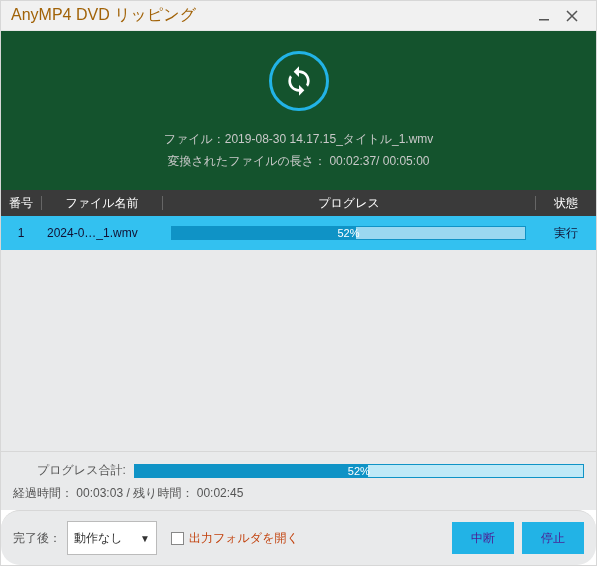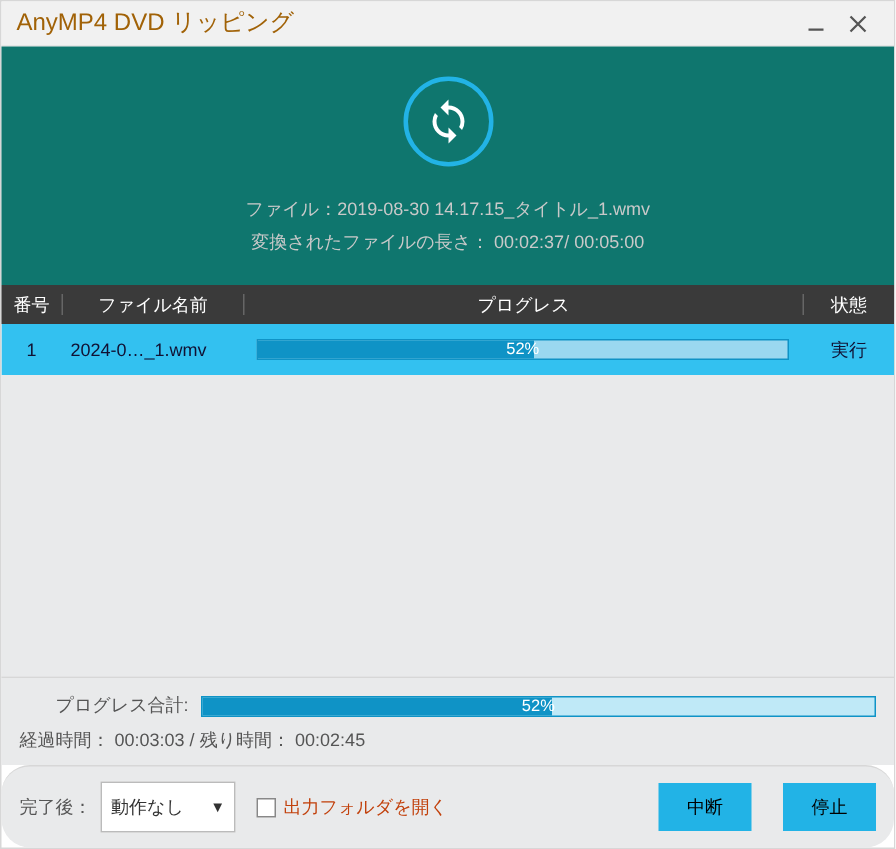--- a/index.html
+++ b/index.html
@@ -5,21 +5,21 @@
   * { margin: 0; padding: 0; box-sizing: border-box; }
   html, body { width: 597px; height: 566px; font-family: "Meiryo", "Yu Gothic", sans-serif; font-size: 12px; color: #333; background: #fff; overflow: hidden; }
 
   .window { width: 597px; height: 566px; display: flex; flex-direction: column; border: 1px solid #d7d7d7; }
 
   .titlebar { height: 30px; background: #f1f1f1; display: flex; align-items: center; padding: 0 10px; border-bottom: 1px solid #e5e5e5; }
   .titlebar .title { flex: 1; color: #a16207; font-size: 16px; }
   .titlebar .winbtn { width: 28px; height: 100%; display: flex; align-items: center; justify-content: center; color: #555; cursor: pointer; }
   .titlebar .winbtn svg { width: 12px; height: 12px; }
 
-  .hero { background: #0f766e; display: flex; flex-direction: column; align-items: center; padding: 20px 0 18px; }
+  .hero { background: #14532d; display: flex; flex-direction: column; align-items: center; padding: 20px 0 18px; }
   .hero-icon { width: 60px; height: 60px; border: 3px solid #22b3e6; border-radius: 50%; display: flex; align-items: center; justify-content: center; margin-bottom: 18px; }
   .hero-icon svg { width: 32px; height: 32px; fill: #fff; }
   .hero-text { color: #c9c9c9; font-size: 12px; line-height: 1.8; text-align: center; }
 
   .table-header { display: flex; background: #3a3a3a; color: #ffffff; font-size: 12px; height: 26px; align-items: center; }
   .col-sep { width: 1px; height: 14px; background: #666; }
   .col-num { width: 40px; text-align: center; }
   .col-name { width: 120px; text-align: center; }
   .col-prog { flex: 1; text-align: center; }
   .col-status { width: 60px; text-align: center; }
@@ -45,21 +45,21 @@
   .sum-bar-label { position: absolute; left: 50%; top: 50%; transform: translate(-50%, -50%); color: #fff; font-size: 11px; }
   .time-row { color: #555; font-size: 12px; }
 
   .footer { background: #e9eaeb; padding: 10px 12px; display: flex; align-items: center; border-top: 1px solid #d7d7d7; border-radius: 19px; }
   .footer-label { color: #555; margin-right: 6px; font-size: 12px; }
   .select { position: relative; width: 90px; height: 22px; background: #fff; border: 1px solid #bbb; display: flex; align-items: center; padding: 16px 6px; font-size: 12px; cursor: pointer; }
   .select .caret { margin-left: auto; font-size: 10px; color: #333; }
   .checkbox-wrap { display: flex; align-items: center; margin-left: 14px; color: #c2410c; font-size: 12px; cursor: pointer; }
   .checkbox { width: 13px; height: 13px; border: 1px solid #888; background: #fff; margin-right: 5px; }
   .spacer { flex: 1; }
-  .btn { width: 62px; height: 32px; background: #22b3e6; color: #000000; font-size: 12px; border: none; cursor: pointer; margin-left: 21px; display: flex; align-items: center; justify-content: center; }
+  .btn { width: 62px; height: 32px; background: #22b3e6; color: #4c1d95; font-size: 12px; border: none; cursor: pointer; margin-left: 8px; display: flex; align-items: center; justify-content: center; }
 </style>
 </head>
 <body>
 
 <div class="window">
 
   <div class="titlebar">
     <div class="title">AnyMP4 DVD リッピング</div>
     <div class="winbtn">
       <svg viewBox="0 0 12 12">

